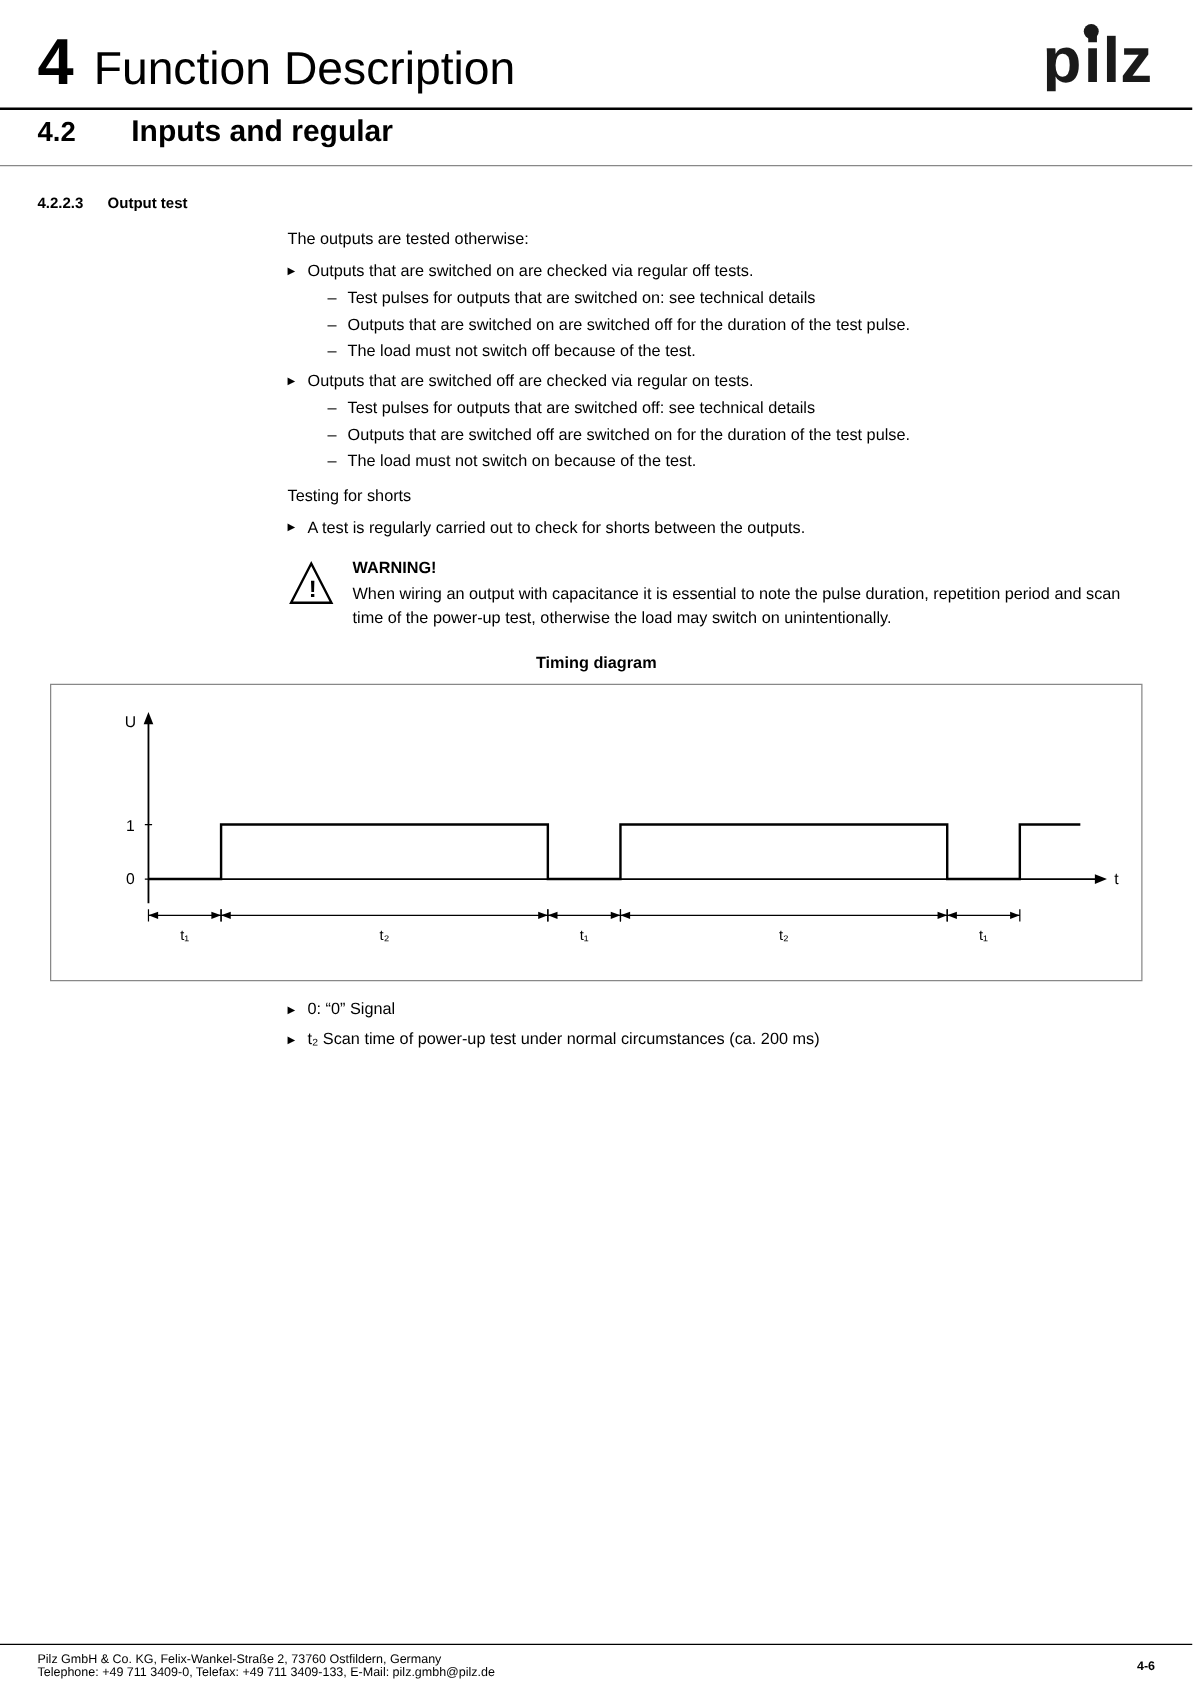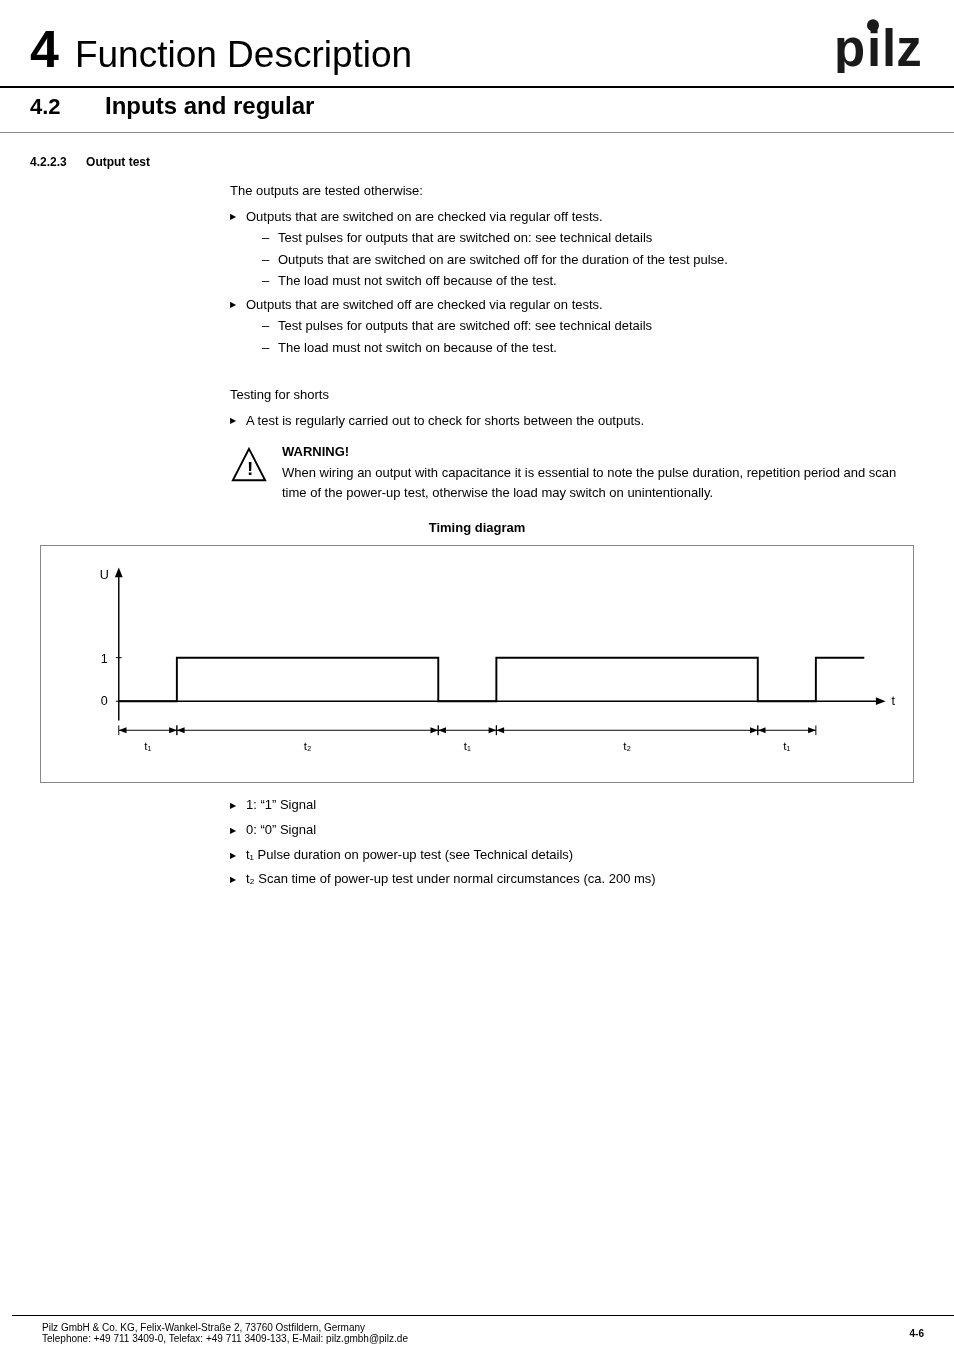--- a/index.html
+++ b/index.html
@@ -185,21 +185,21 @@
       font-size: 8px;
       position: absolute;
       left: 0;
       top: 5px;
     }
 
     
     .page-footer {
       position: absolute;
       bottom: 0;
-      left: 12px;
+      left: 0;
       right: 0;
       border-top: 1px solid #000;
       padding: 6px 30px;
       display: flex;
       justify-content: space-between;
       align-items: center;
     }
     .footer-text {
       font-size: 10px;
       color: #000;
@@ -259,26 +259,27 @@
       <ul class="sub-bullet-list">
         <li>Test pulses for outputs that are switched on: see technical details</li>
         <li>Outputs that are switched on are switched off for the duration of the test pulse.</li>
         <li>The load must not switch off because of the test.</li>
       </ul>
     </li>
     <li>
       <span>Outputs that are switched off are checked via regular on tests.</span>
       <ul class="sub-bullet-list">
         <li>Test pulses for outputs that are switched off: see technical details</li>
+        <li>Outputs that are switched off are switched on for the duration of the test pulse.</li>
         <li>The load must not switch on because of the test.</li>
       </ul>
     </li>
   </ul>
 
-  <div class="text-block" style="margin-top:28px;">
+  <div class="text-block" style="margin-top:8px;">
     <p>Testing for shorts</p>
   </div>
   <ul class="bullet-list">
     <li>A test is regularly carried out to check for shorts between the outputs.</li>
   </ul>
 
   <div class="warning-box">
 
     <svg class="warning-icon" viewBox="0 0 40 40" xmlns="http://www.w3.org/2000/svg">
       <polygon points="20,3 37,36 3,36" fill="none" stroke="#000" stroke-width="2"></polygon>
@@ -439,25 +440,21 @@
       <line x1="790" y1="175" x2="790" y2="185" stroke="#000" stroke-width="1"></line>
       <line x1="730" y1="180" x2="790" y2="180" stroke="#000" stroke-width="1"></line>
       <polygon points="730,180 738,177 738,183" fill="#000"></polygon>
       <polygon points="790,180 782,177 782,183" fill="#000"></polygon>
       <text x="760" y="200" font-family="Arial" font-size="12" text-anchor="middle" fill="#000">t₁</text>
 
     </svg>
   </div>
 
   <ul class="legend-list">
-    <li>1: “1” Signal</li>
     <li>0: “0” Signal</li>
-    <li>
-      <span>t₁ Pulse duration on power-up test (see Technical details)</span>
-    </li>
     <li>
       <span>t₂ Scan time of power-up test under normal circumstances (ca. 200 ms)</span>
     </li>
   </ul>
 
 </div>
 
 <div class="page-footer">
   <div>
     <div class="footer-text">Pilz GmbH &amp; Co. KG, Felix-Wankel-Straße 2, 73760 Ostfildern, Germany</div>

